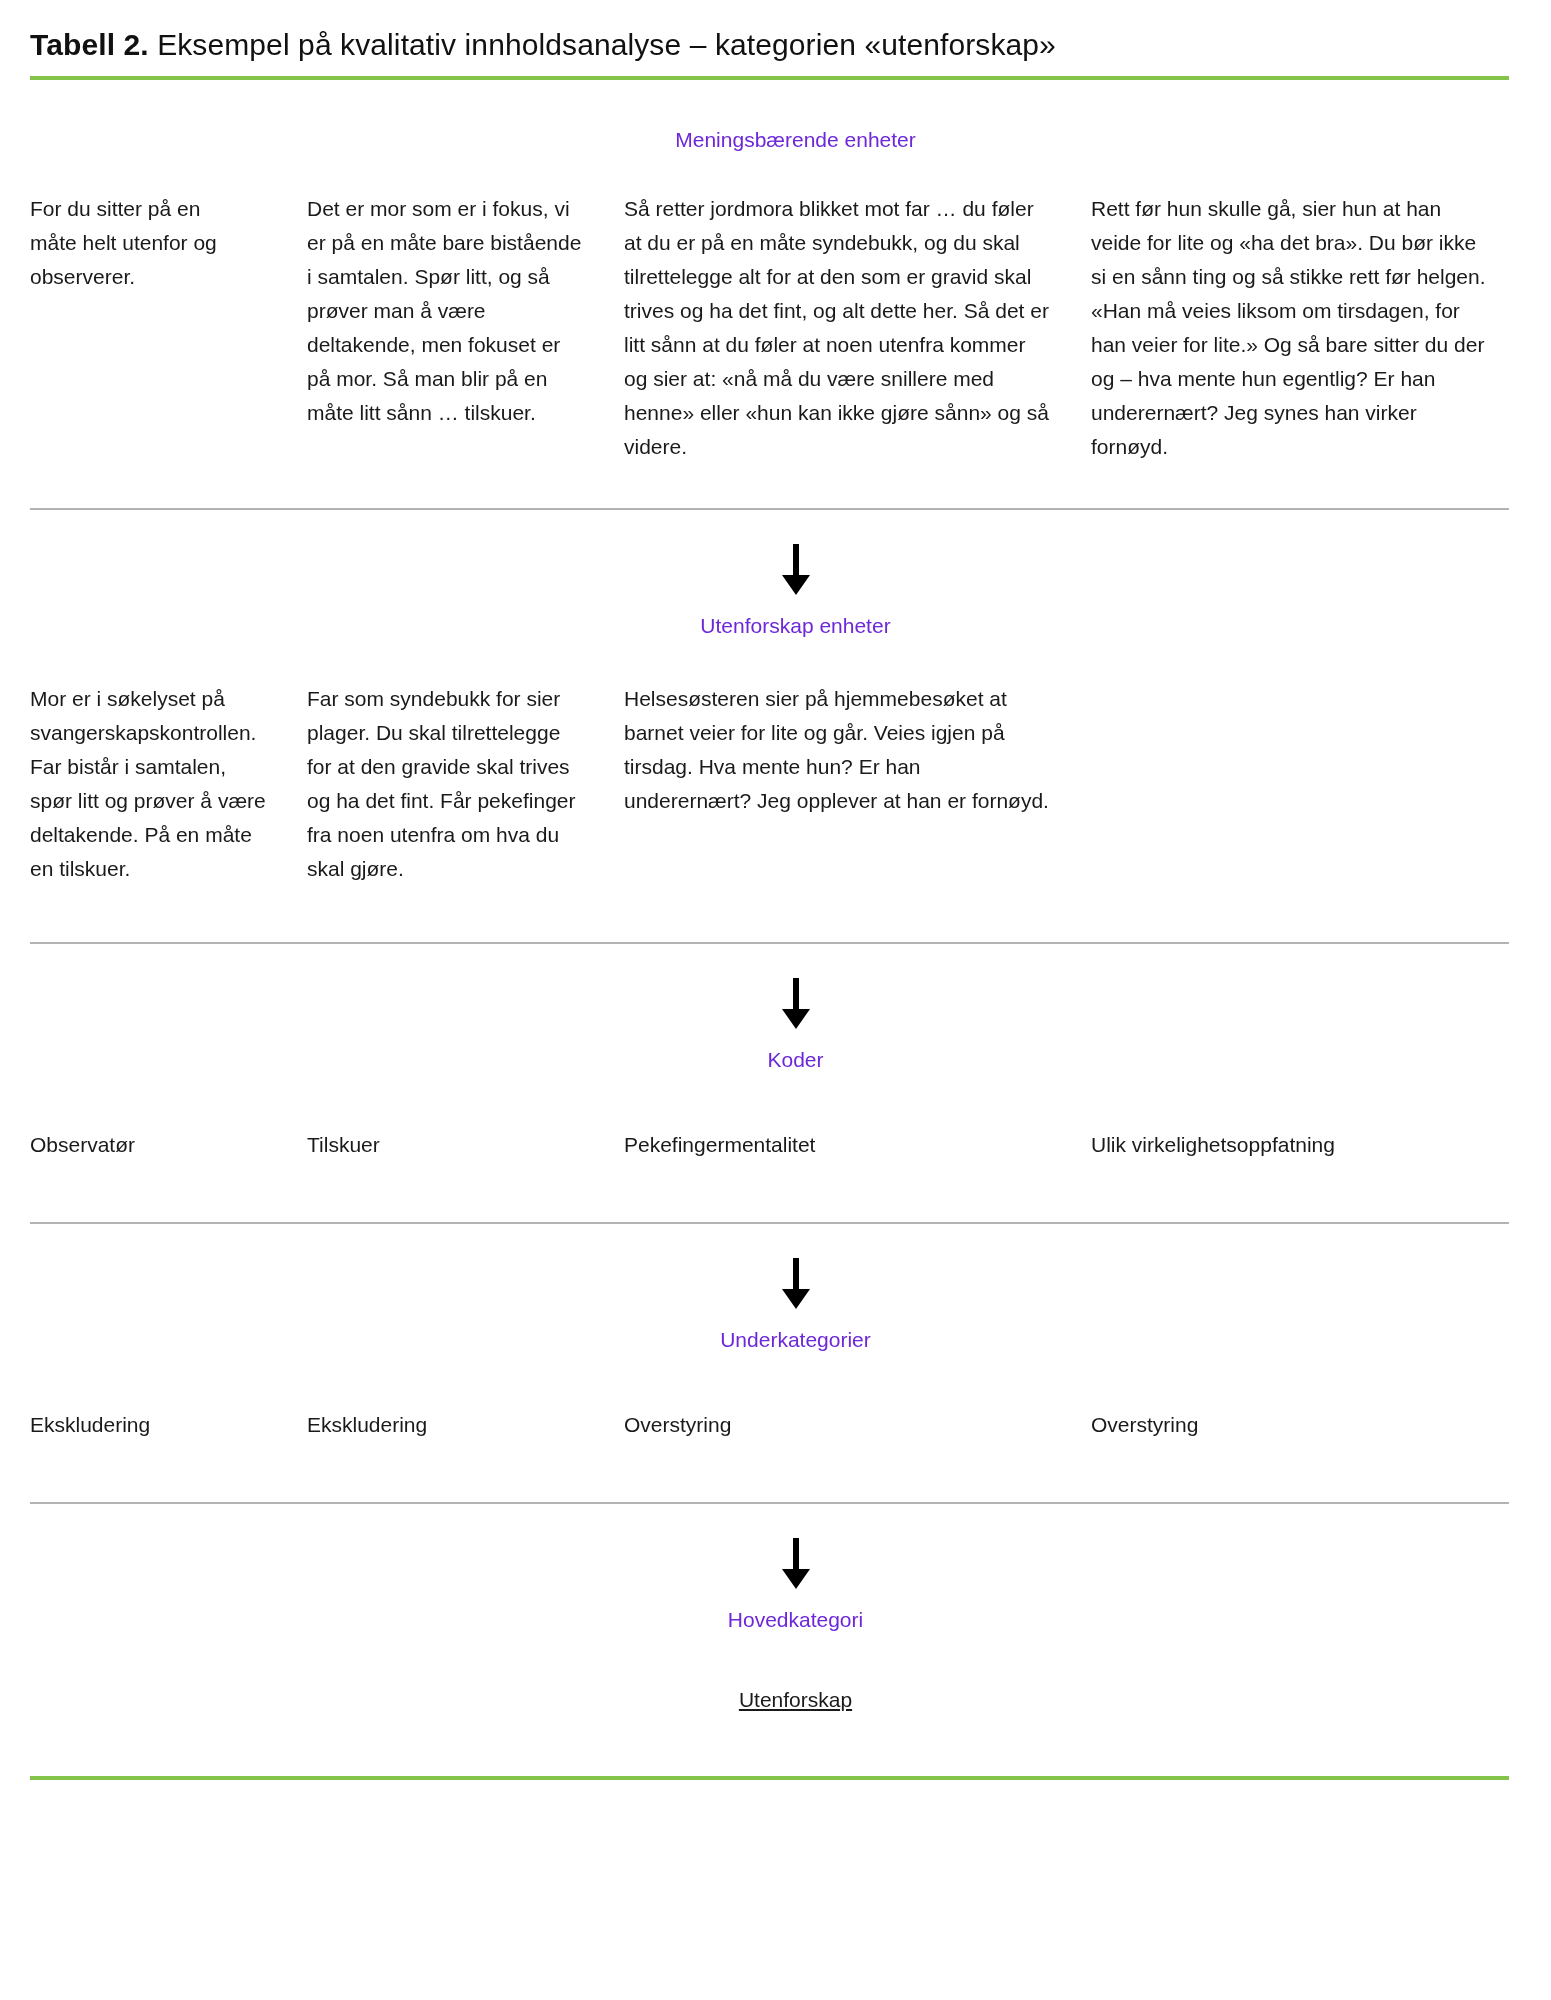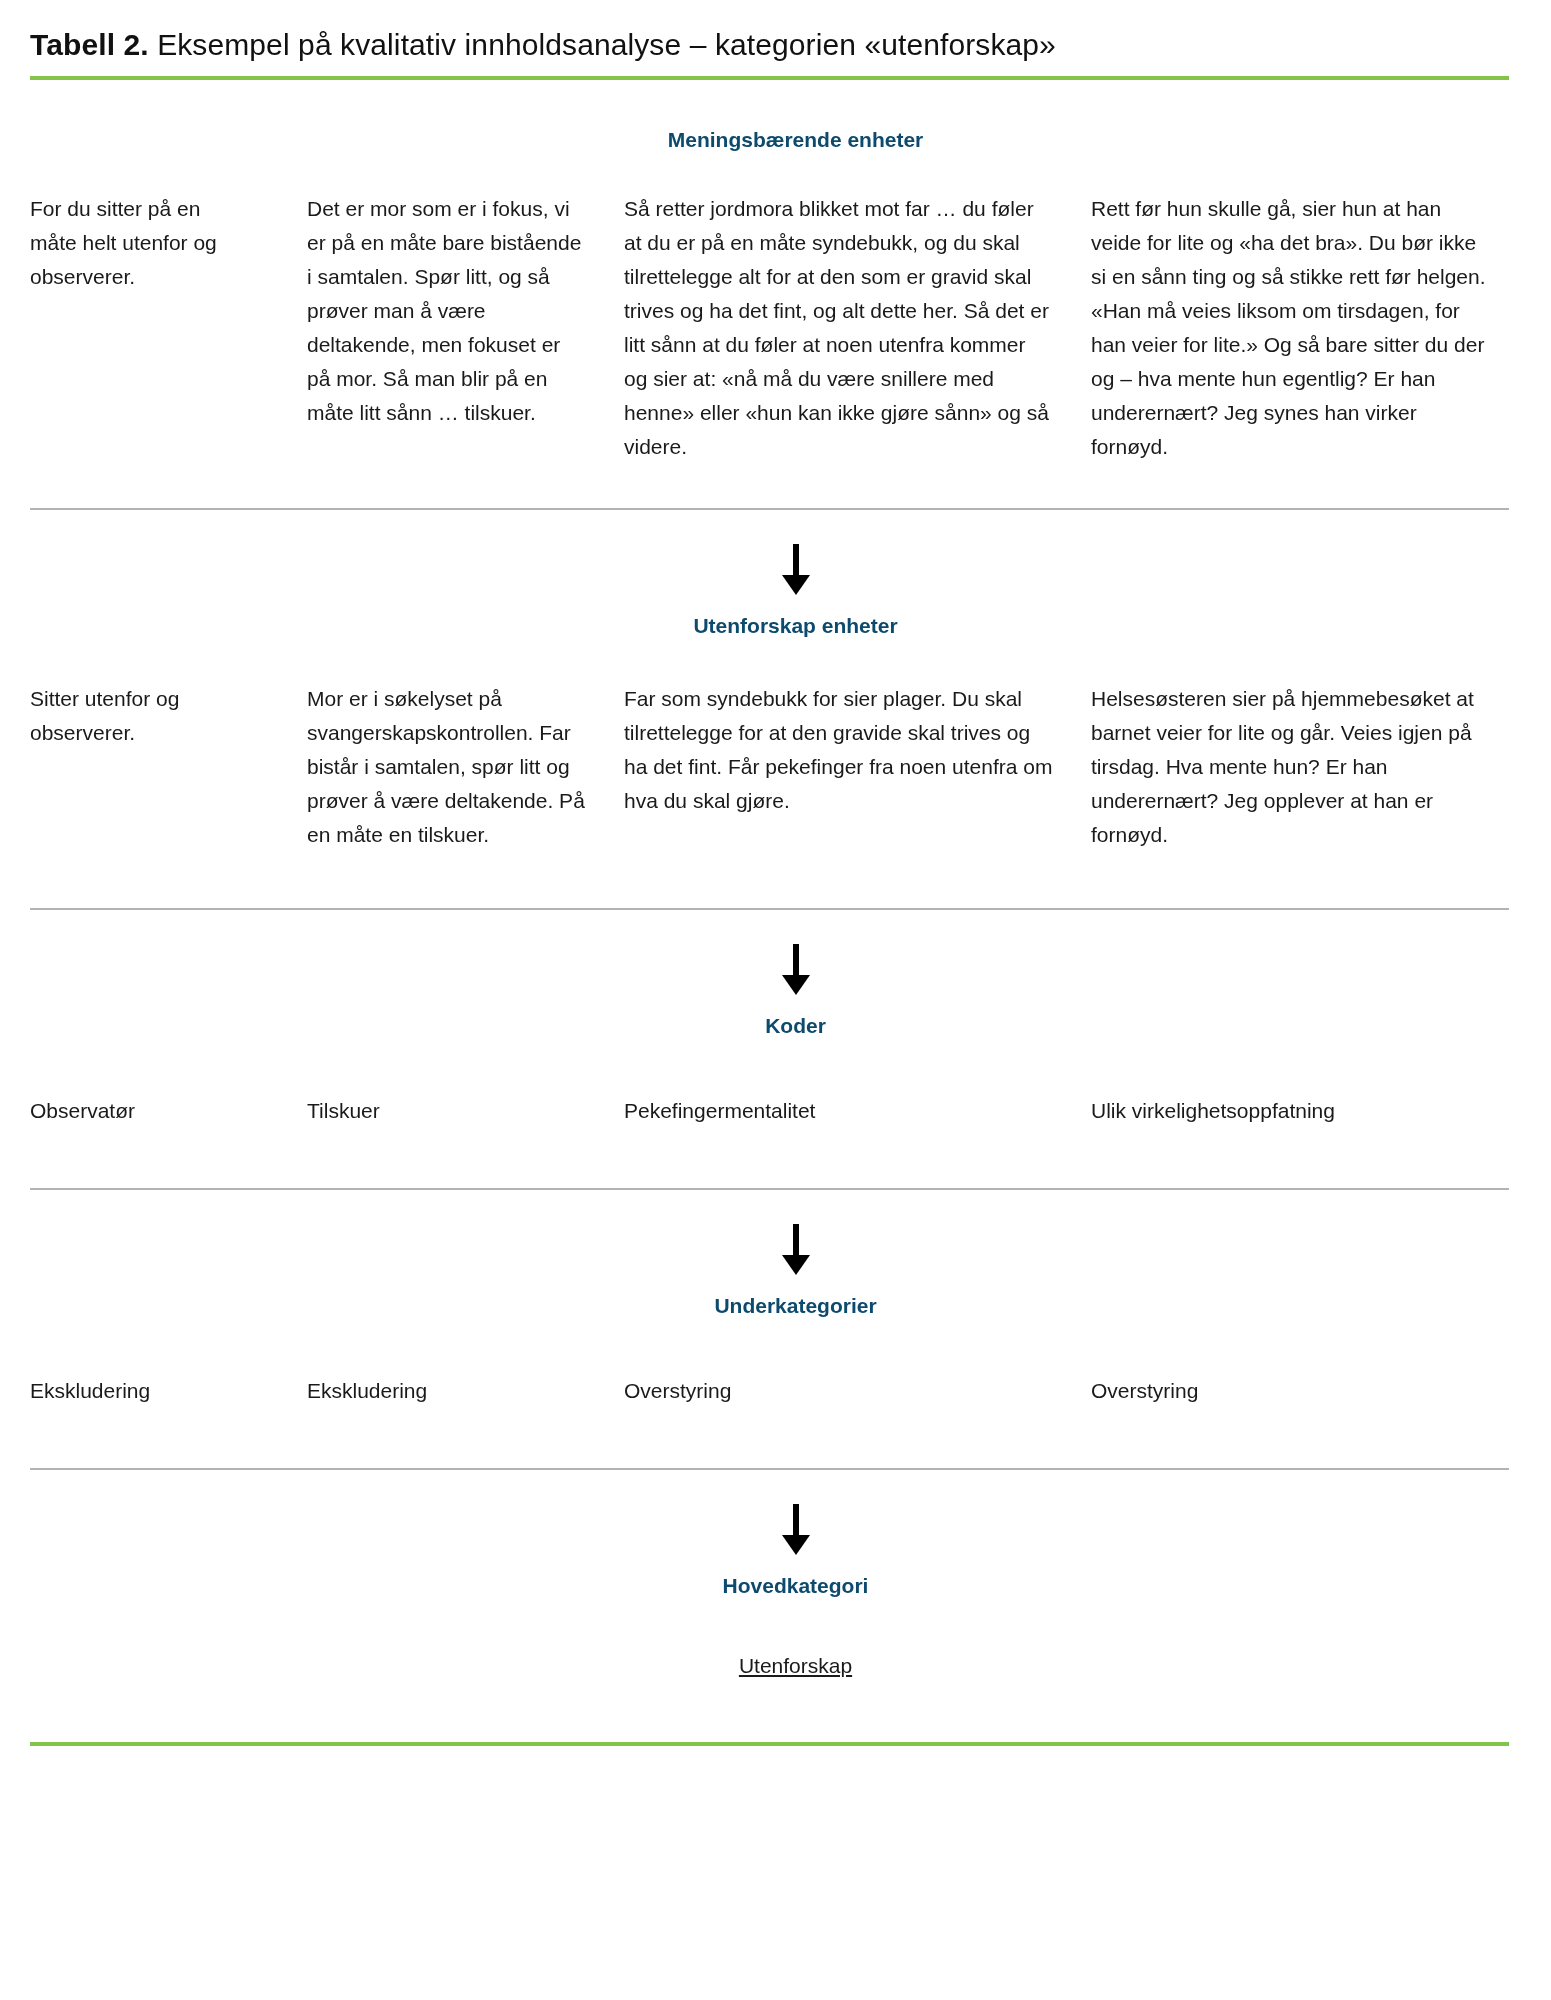--- a/index.html
+++ b/index.html
@@ -50,23 +50,23 @@
   }
   .rule-gray {
     height: 2px;
     background: #b3b3b3;
     margin: 0 30px 0 30px;
   }
 
   
   .section-heading {
     text-align: center;
-    font-weight: 700;
+    font-weight: 400;
     font-size: 21px;
-    color: #0c4a6e;
+    color: #6d28d9;
     padding-left: 52px;  
   }
 
   
   .arrow-wrap {
     display: flex;
     justify-content: center;
     padding-left: 52px;
   }
   .arrow-glyph {
@@ -141,21 +141,20 @@
     <svg class="arrow-glyph" viewBox="0 0 34 52">
       <rect x="14" y="0" width="6" height="36" fill="#000000"></rect>
       <polygon points="3,31 31,31 17,51" fill="#000000"></polygon>
     </svg>
   </div>
   <div class="sp-18"></div>
 
   <div class="section-heading">Utenforskap enheter</div>
   <div class="sp-44"></div>
   <div class="cols">
-    <div class="cell narrow">Sitter utenfor og observerer.</div>
     <div class="cell">Mor er i søkelyset på svangerskapskontrollen. Far bistår i samtalen, spør litt og prøver å være deltakende. På en måte en tilskuer.</div>
     <div class="cell">Far som syndebukk for sier plager. Du skal tilrettelegge for at den gravide skal trives og ha det fint. Får pekefinger fra noen utenfra om hva du skal gjøre.</div>
     <div class="cell">Helsesøsteren sier på hjemmebesøket at barnet veier for lite og går. Veies igjen på tirsdag. Hva mente hun? Er han underernært? Jeg opplever at han er fornøyd.</div>
   </div>
 
   <div class="sp-56"></div>
   <div class="rule-gray"></div>
   <div class="sp-34"></div>
 
   <div class="arrow-wrap">

